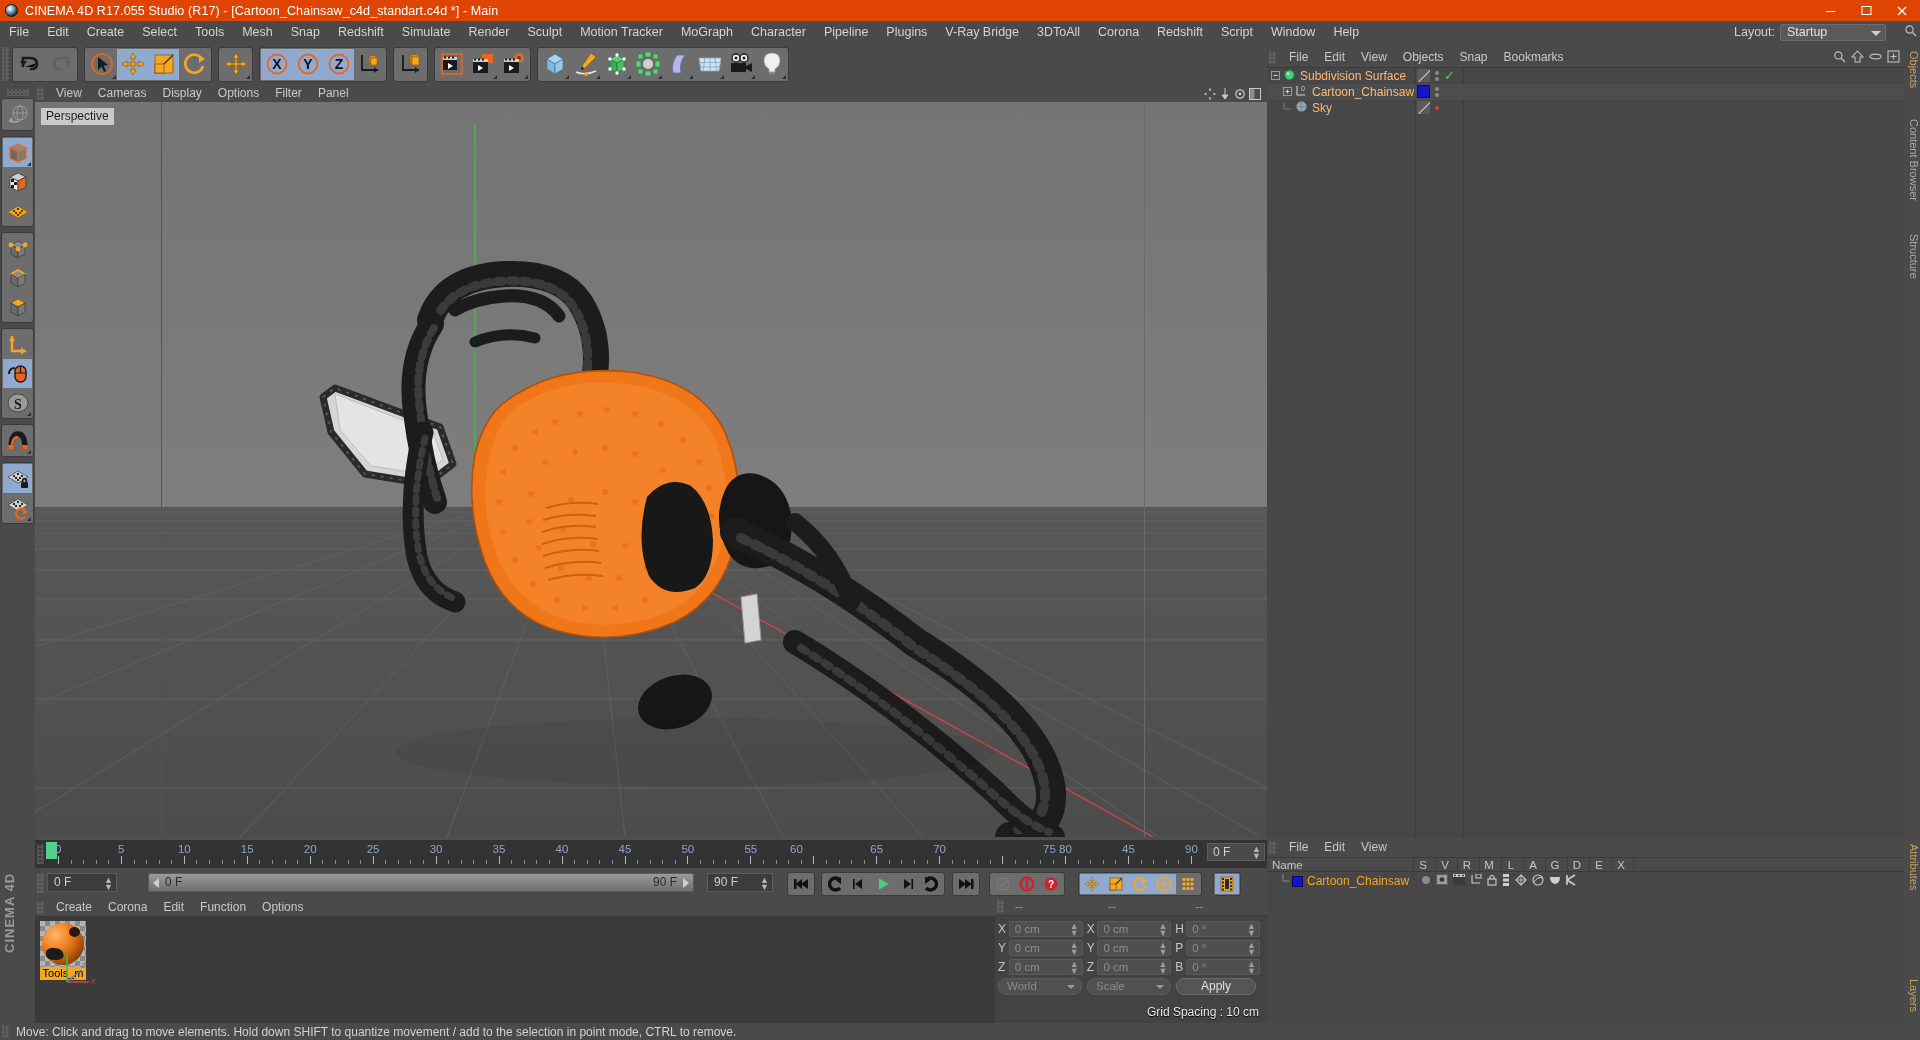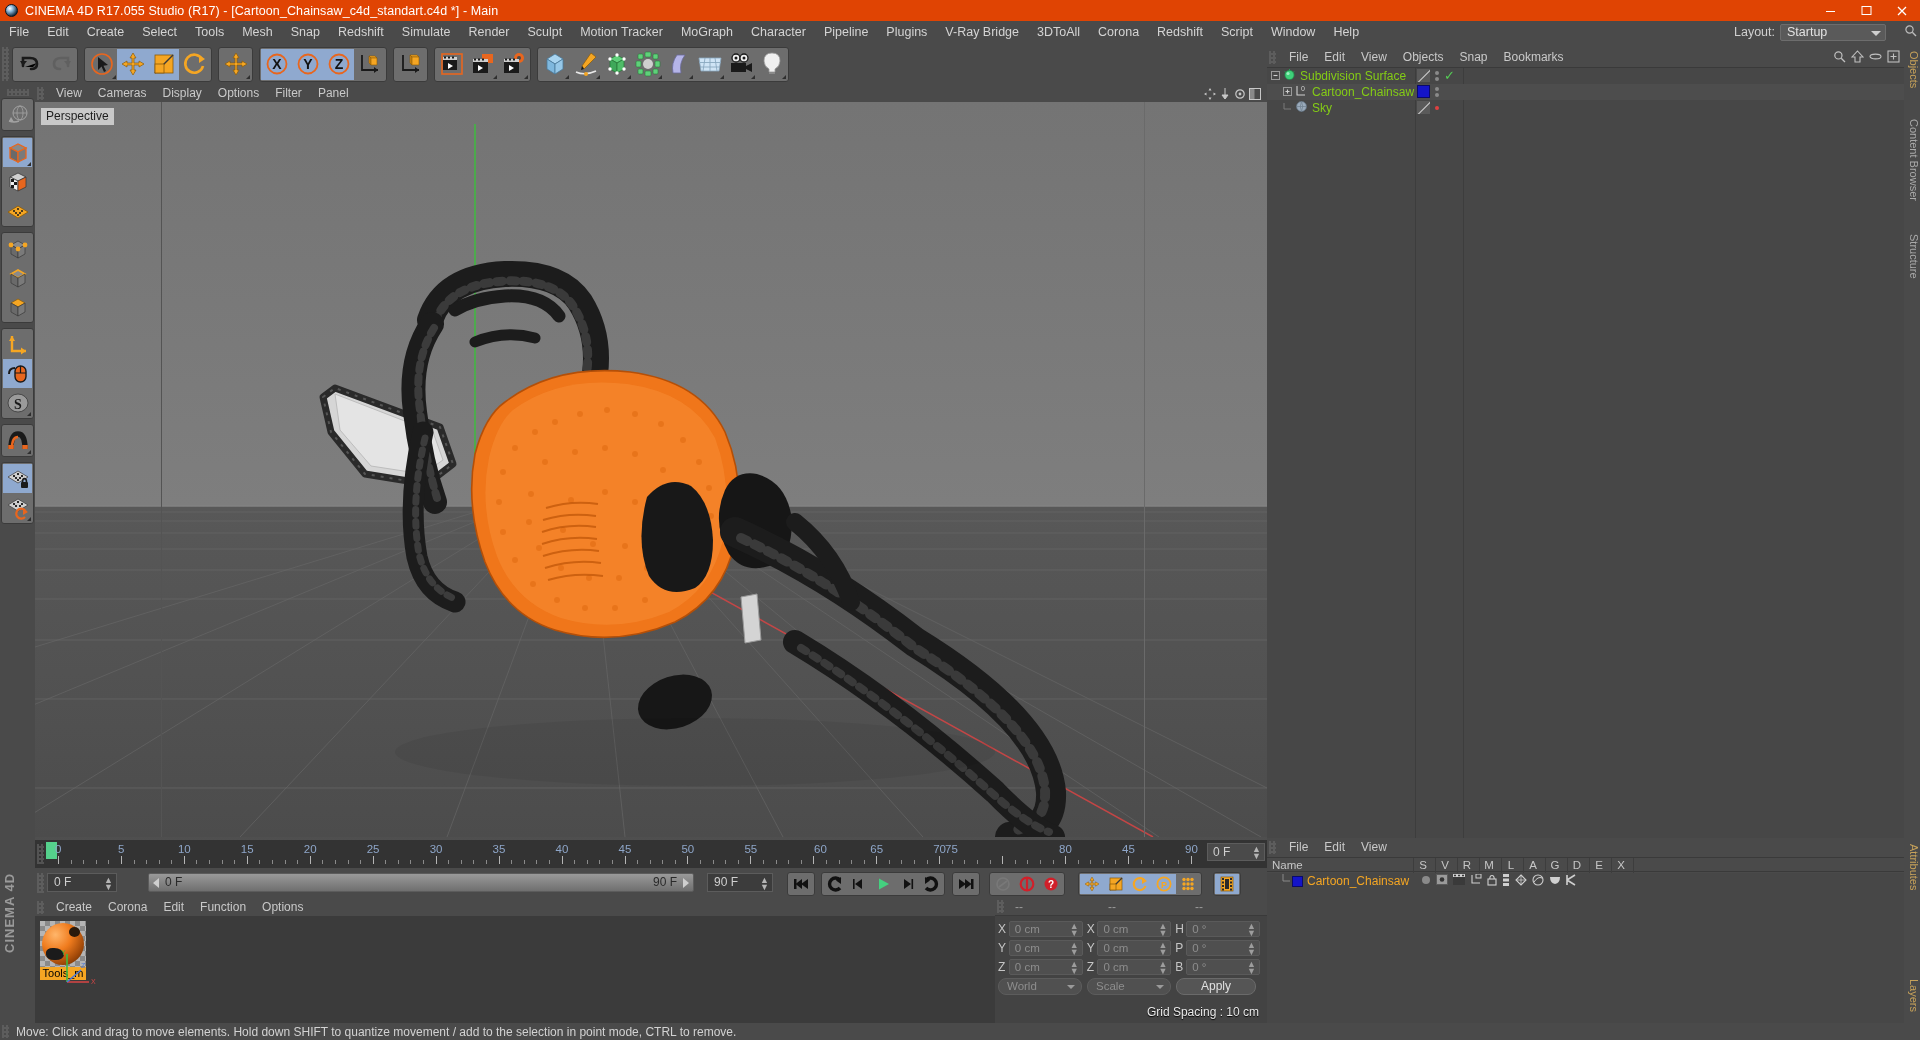--- a/index.html
+++ b/index.html
@@ -206,21 +206,21 @@
                      repeating-linear-gradient(90deg,#6e6e6e 0 2px, transparent 2px 4px);
     background-size:4px 4px; opacity:.55;}
   .om-menu .mi{ padding:0 8px; font-size:12px; color:#c9c9c9; line-height:18px;}
   .om-menu .right{ position:absolute; right:4px; top:2px; display:flex; gap:5px; align-items:center;}
   .om-body{ position:absolute; left:0; top:19px; width:637px; height:771px; background:#474747;
      border-top:1px solid #3a3a3a;}
   .om-col-sep{ position:absolute; left:148px; top:0; width:1px; height:771px; background:#3d3d3d;}
   .om-col-sep2{ position:absolute; left:196px; top:0; width:1px; height:771px; background:#3d3d3d;}
   .om-row{ position:relative; height:16px; display:flex; align-items:center; font-size:12px;}
   .om-row.alt{ background:#4d4d4d;}
-  .om-label{ color:#84cc16;}
+  .om-label{ color:#fdba74;}
   .om-tagcell{ position:absolute; left:150px; top:1px; display:flex; align-items:center; gap:3px;}
   .om-matsq{ width:13px;height:13px; background:#1414c8; border:1px solid #0a0a6a;}
   .om-dash{ width:13px;height:13px; background:#5a5a5a; position:relative; overflow:hidden;}
   .om-dash:after{ content:''; position:absolute; left:-2px; top:6px; width:20px;height:1px;
      background:#d0d0d0; transform:rotate(-45deg);}
   .om-dots{ display:flex; flex-direction:column; gap:2px; margin-left:2px;}
   .om-dot{ width:4px;height:4px;border-radius:50%; background:#8a8a8a;}
   .om-dot.red{ background:#e04040;}
   .om-check{ color:#55cc55; font-size:13px; margin-left:2px; line-height:10px;}
 
@@ -905,24 +905,24 @@
           <div class="tl-tick-num" style="left: 131.889px;">10</div>
           <div class="tl-tick-num" style="left: 194.833px;">15</div>
           <div class="tl-tick-num" style="left: 257.778px;">20</div>
           <div class="tl-tick-num" style="left: 320.722px;">25</div>
           <div class="tl-tick-num" style="left: 383.667px;">30</div>
           <div class="tl-tick-num" style="left: 446.611px;">35</div>
           <div class="tl-tick-num" style="left: 509.556px;">40</div>
           <div class="tl-tick-num" style="left: 572.5px;">45</div>
           <div class="tl-tick-num" style="left: 635.444px;">50</div>
           <div class="tl-tick-num" style="left: 698.389px;">55</div>
-          <div class="tl-tick-num" style="left: 768px; text-align: right;">60</div>
+          <div class="tl-tick-num" style="left: 744px; text-align: right;">60</div>
           <div class="tl-tick-num" style="left: 824.278px;">65</div>
           <div class="tl-tick-num" style="left: 887.222px;">70</div>
-          <div class="tl-tick-num" style="left: 899px;">75</div>
+          <div class="tl-tick-num" style="left: 997px;">75</div>
           <div class="tl-tick-num" style="left: 1013.11px;">80</div>
           <div class="tl-tick-num" style="left: 1076.06px;">45</div>
           <div class="tl-tick-num" style="left: 1139px;">90</div>
           <div class="tl-tick" style="left: 12px; height: 8px; background: rgb(181, 181, 181);"></div>
           <div class="tl-tick" style="left: 24.5889px; height: 4px; background: rgb(138, 138, 138);"></div>
           <div class="tl-tick" style="left: 37.1778px; height: 4px; background: rgb(138, 138, 138);"></div>
           <div class="tl-tick" style="left: 49.7667px; height: 4px; background: rgb(138, 138, 138);"></div>
           <div class="tl-tick" style="left: 62.3556px; height: 4px; background: rgb(138, 138, 138);"></div>
           <div class="tl-tick" style="left: 74.9444px; height: 8px; background: rgb(181, 181, 181);"></div>
           <div class="tl-tick" style="left: 87.5333px; height: 4px; background: rgb(138, 138, 138);"></div>

